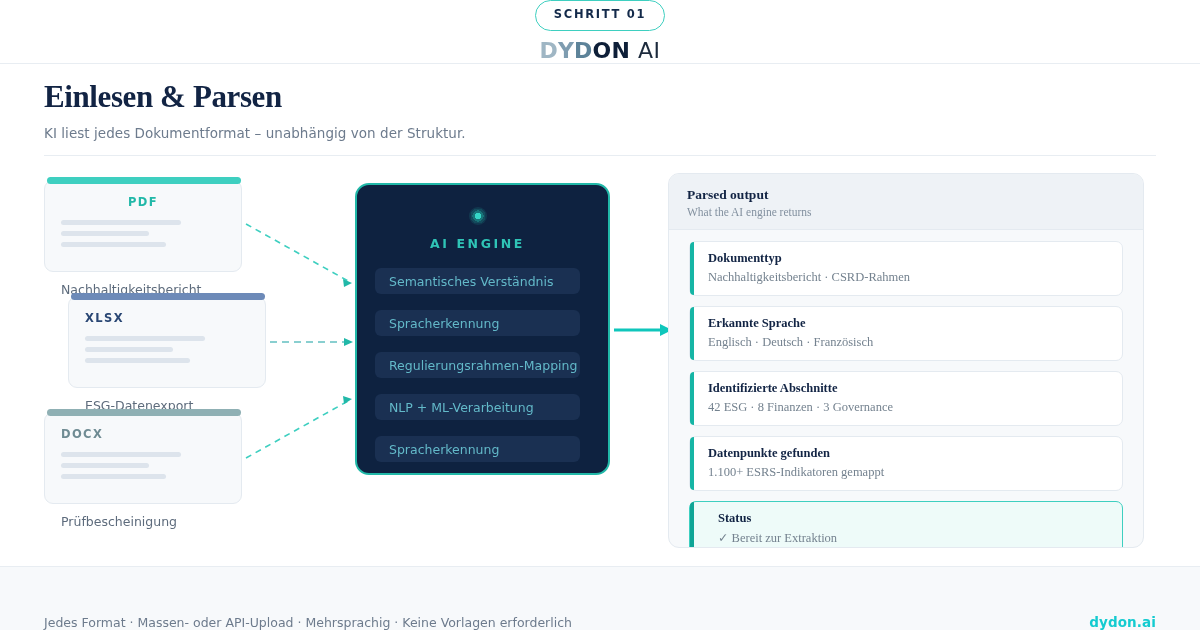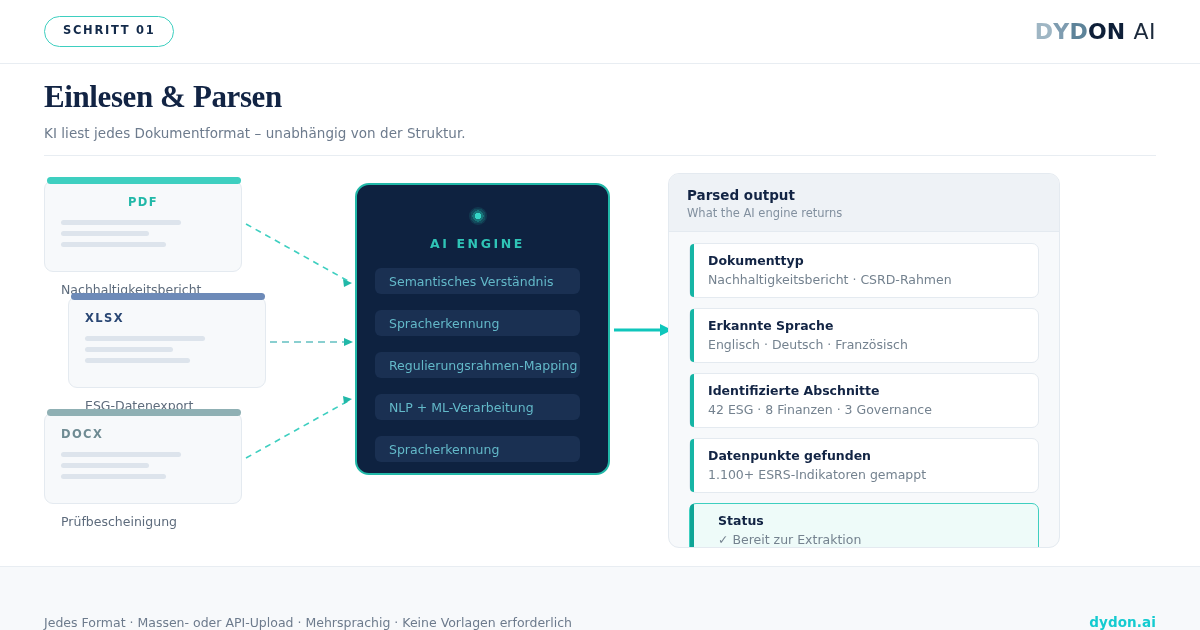--- a/index.html
+++ b/index.html
@@ -11,20 +11,21 @@
   }
   .page { position:relative; width:1200px; height:630px; background:#ffffff; }
 
   
   .header {
     position:absolute; left:0; top:0; width:1200px; height:64px;
     background:#ffffff;
     border-bottom:1px solid #e8edf2;
     display:flex; align-items:center; justify-content:space-between;
     padding:0 44px;
+    flex-direction:column;
   }
   .step-badge {
     border:1.6px solid #3ecfc0;
     border-radius:20px;
     padding:8px 18px 9px 18px;
     font-size:11.5px; font-weight:bold; letter-spacing:1.7px;
     color:#132a4a; background:#ffffff;
     line-height:1;
   }
   .logo { font-size:22px; font-weight:bold; letter-spacing:0.2px; display:flex; align-items:baseline; }
@@ -116,25 +117,26 @@
     background:#1a3052;
     border-radius:6px;
     display:flex; align-items:center;
     padding-left:14px;
     font-size:12.5px; color:#63b9c9;
   }
   .cap:last-child { margin-bottom:7px; }
 
   
   .output {
-    position:absolute; left:668px; top:173px; width:392px; height:375px;
+    position:absolute; left:668px; top:173px; width:476px; height:375px;
     background:#f7f9fb;
     border:1px solid #e4eaf0;
     border-radius:11px;
     overflow:hidden;
+    font-family:Liberation Serif, serif;
   }
   .output-head {
     padding:13px 0 11px 18px;
     background:#eef2f6;
     border-bottom:1px solid #e4eaf0;
   }
   .output-head .oh-title { font-size:13.5px; font-weight:bold; color:#122444; }
   .output-head .oh-sub { margin-top:3px; font-size:11.5px; color:#82909f; }
 
   .rows { padding:11px 20px 0 20px; }

